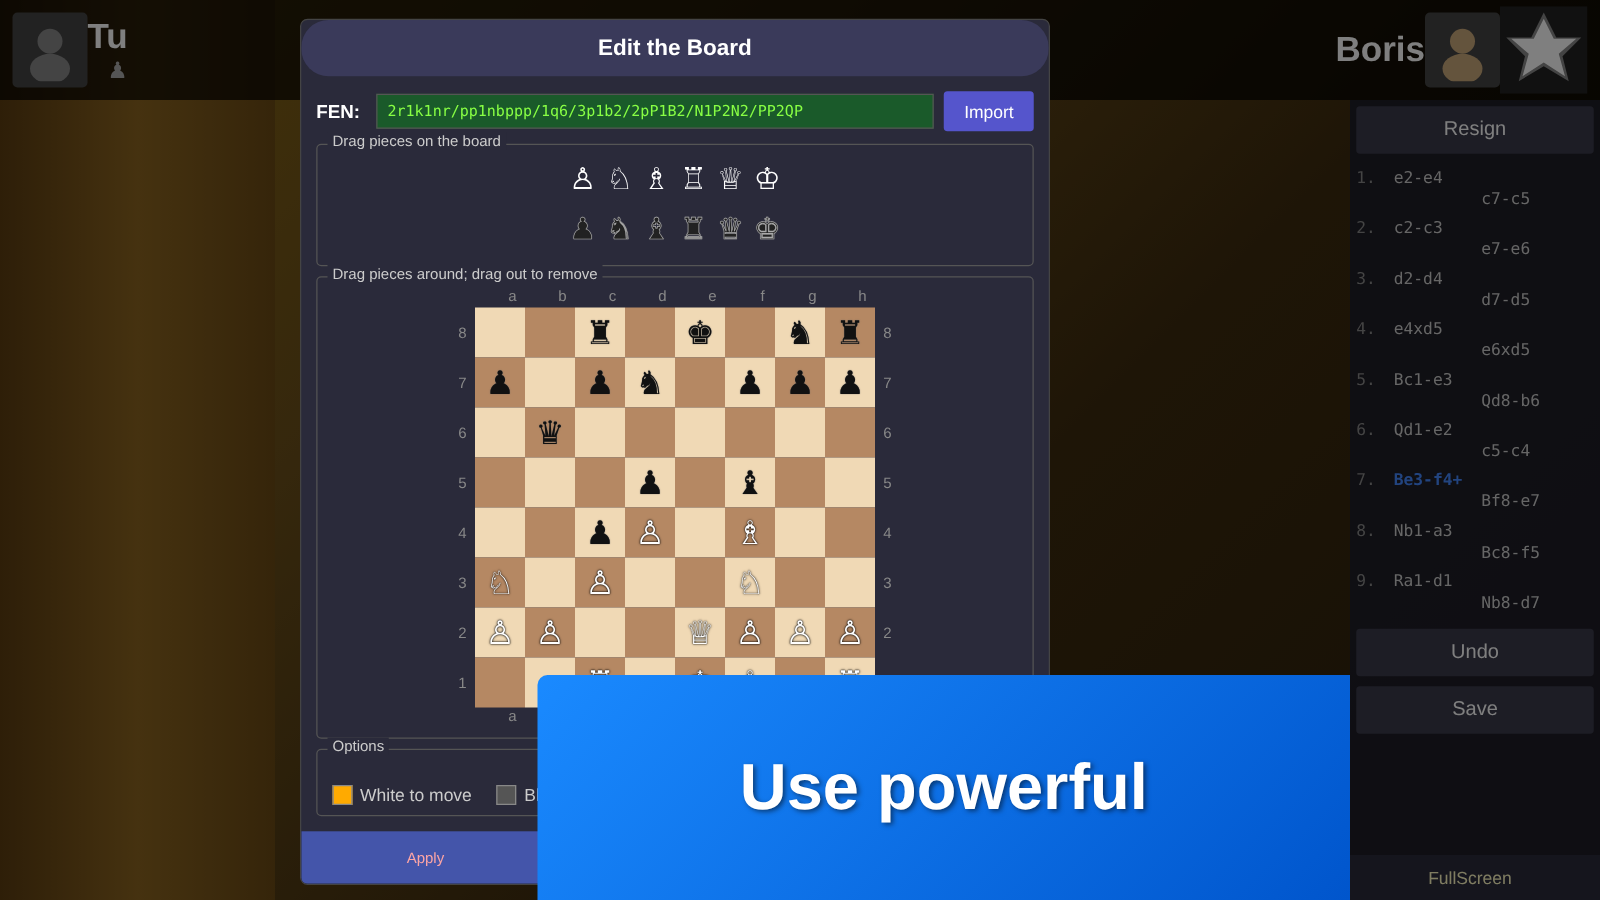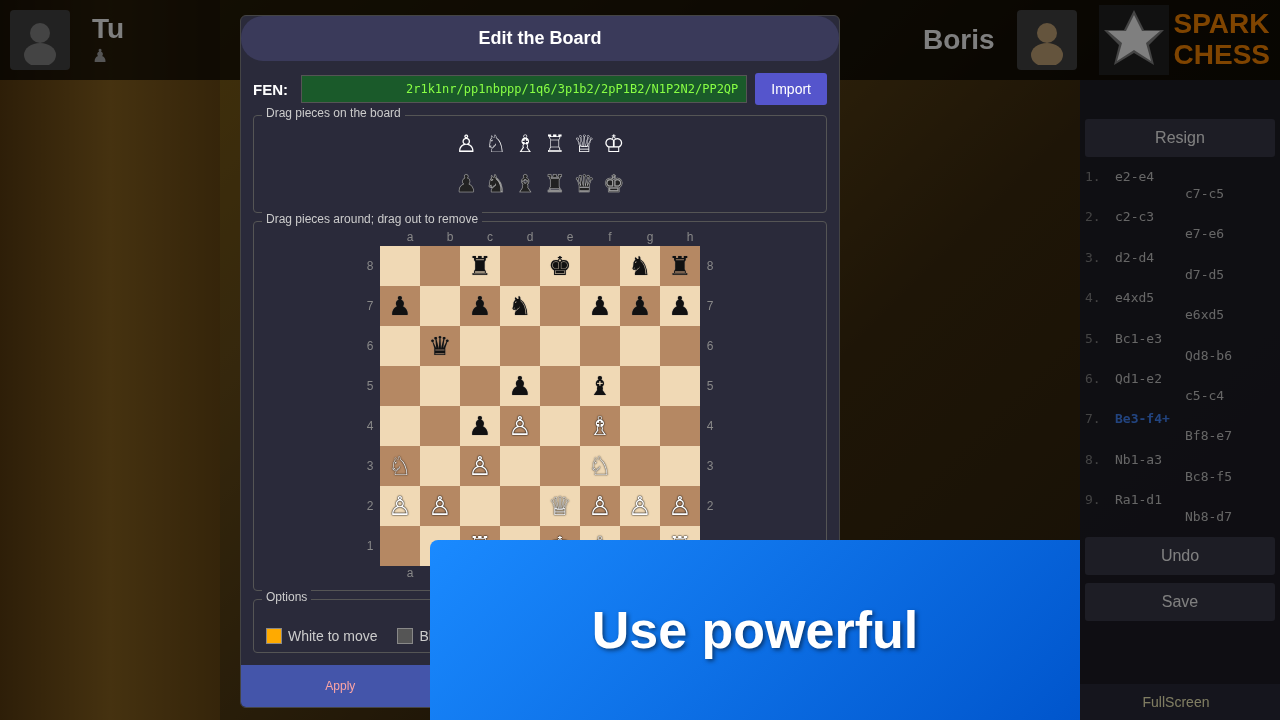--- a/index.html
+++ b/index.html
@@ -36,21 +36,22 @@
       display: flex;
       align-items: center;
       justify-content: space-between;
       padding: 0 10px;
       z-index: 10;
     }
 
     .player-info {
       display: flex;
       align-items: center;
-      gap: 22px;
+      gap: 0;
+      text-align: right;
     }
 
     .avatar {
       width: 60px;
       height: 60px;
       background: #444;
       border-radius: 4px;
       display: flex;
       align-items: center;
       justify-content: center;
@@ -117,21 +118,20 @@
     .resign-btn {
       width: 100%;
       background: #3a3a4a;
       color: white;
       border: none;
       padding: 10px;
       font-size: 16px;
       cursor: pointer;
       margin-bottom: 8px;
       border-radius: 3px;
-      margin-top: 34px;
     }
 
     .moves-list {
       color: #ccc;
       font-size: 13px;
       line-height: 1.8;
       font-family: monospace;
     }
     .move-row { display: flex; gap: 5px; }
     .move-num { color: #888; min-width: 25px; }
@@ -214,21 +214,20 @@
       min-width: 40px;
     }
     .fen-input {
       flex: 1;
       background: #1a5a2a;
       color: #88ff44;
       border: 1px solid #555;
       padding: 6px 8px;
       font-size: 12px;
       font-family: monospace;
-      text-align: right;
     }
     .import-btn {
       background: #5555cc;
       color: white;
       border: none;
       padding: 8px 16px;
       font-size: 14px;
       cursor: pointer;
       border-radius: 3px;
     }
@@ -431,24 +430,20 @@
           <circle cx="25" cy="18" r="10" fill="#c9a87a"></circle>
           <ellipse cx="25" cy="40" rx="16" ry="12" fill="#c9a87a"></ellipse>
         </svg>
     </div>
     <div class="spark-chess-logo">
       <svg class="logo-icon" viewBox="0 0 70 70">
         <rect width="70" height="70" fill="#222"></rect>
         <polygon points="35,5 45,25 65,25 50,40 55,60 35,48 15,60 20,40 5,25 25,25" fill="#888"></polygon>
         <polygon points="35,10 43,26 61,26 47,38 52,56 35,45 18,56 23,38 9,26 27,26" fill="white"></polygon>
       </svg>
-      <div class="logo-text">
-        <span>SPARK</span><br>
-        <span>CHESS</span>
-      </div>
     </div>
   </div>
 </div>
 
 <div class="right-panel">
   <button class="resign-btn">Resign</button>
   <div class="moves-list" id="moves-list">
       <div class="move-row">
         <span class="move-num">1.</span>
         <span class="move-w">e2-e4</span>

